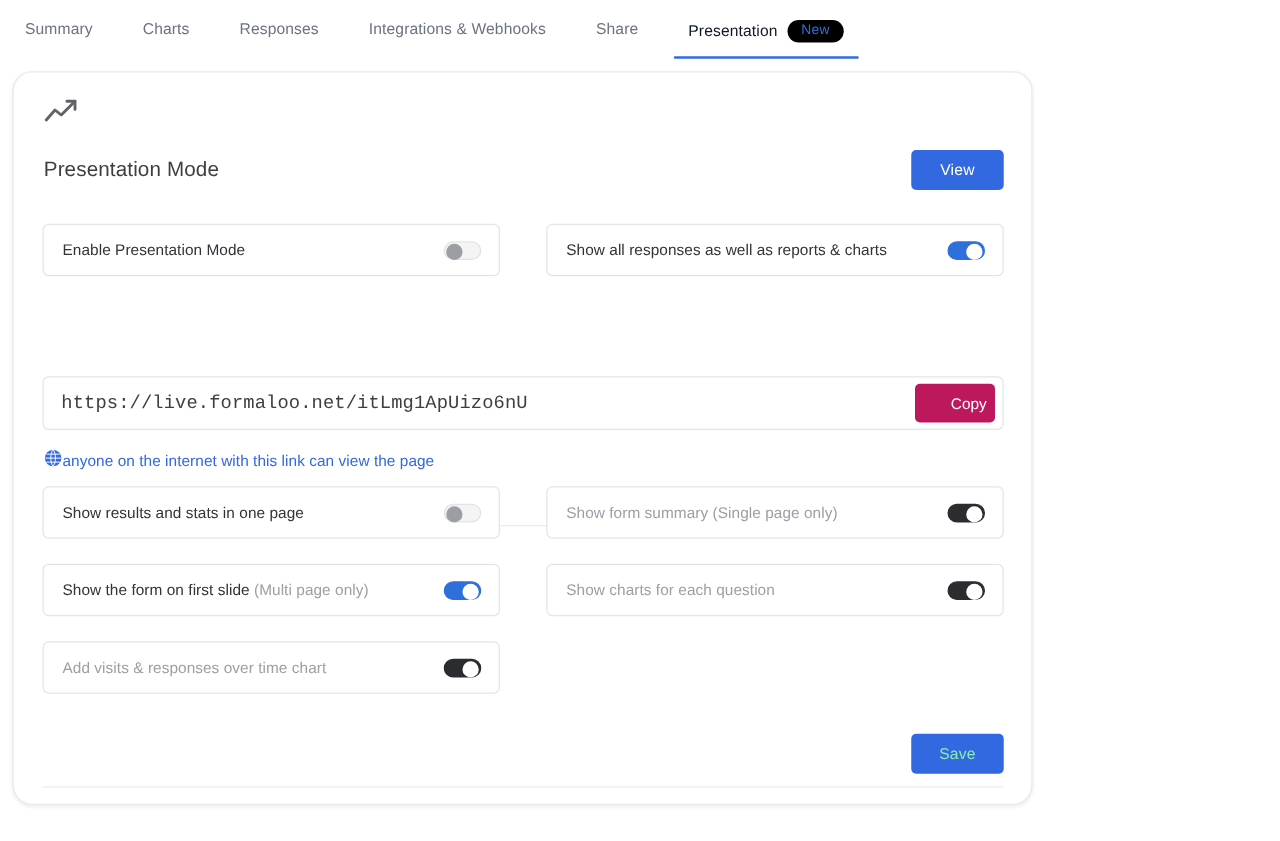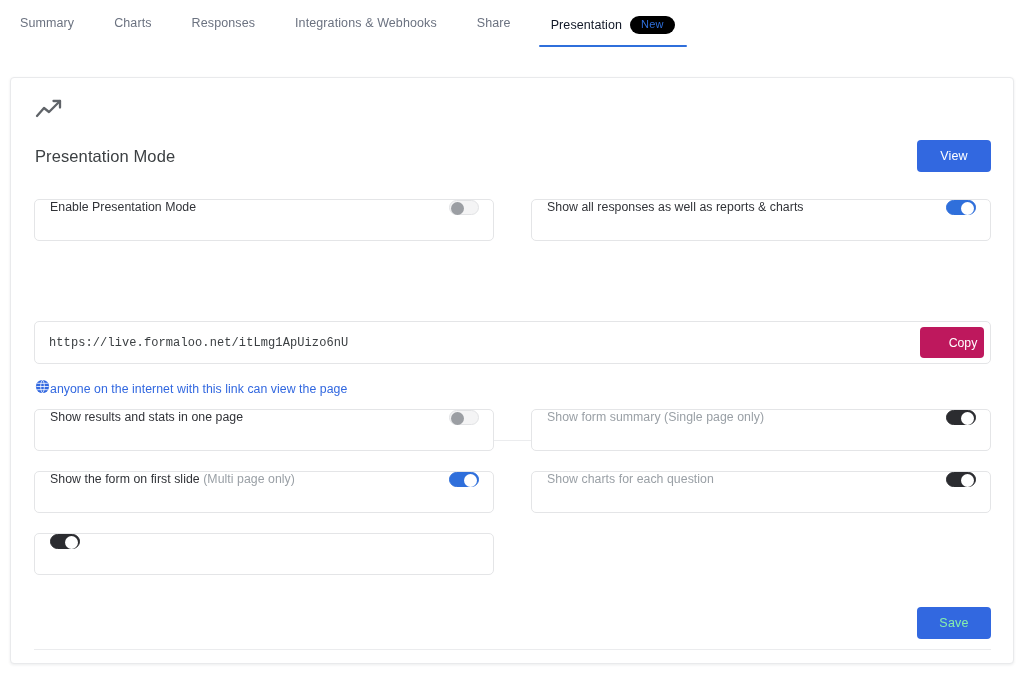--- a/index.html
+++ b/index.html
@@ -45,26 +45,25 @@
     border-radius: 10px;
     padding: 3px 11px 4px 11px;
     line-height: 1;
     letter-spacing: .2px;
   }
 
   
   .card {
     position: absolute;
     left: 10px; top: 57px;
-    width: 1004px; height: 587px;
+    width: 816px; height: 587px;
     background: #ffffff;
     border: 1px solid #e9eaec;
-    border-radius: 4px;
+    border-radius: 16px;
     box-shadow: 0 1px 3px rgba(16,24,40,.08);
-    margin-top: 20px;
   }
 
   .trend-icon { position: absolute; left: 24px; top: 20px; }
 
   .title-row {
     position: absolute;
     left: 24px; right: 22px; top: 62px;
     display: flex; align-items: center; justify-content: space-between;
   }
   .page-title {
@@ -94,21 +93,21 @@
     column-gap: 37px;
   }
   #top-rows { top: 121px; }
   #more-rows { top: 331px; row-gap: 20px; }
 
   .setting-row {
     height: 42px;
     border: 1px solid #e4e5e7;
     border-radius: 5px;
     display: flex;
-    align-items: flex-start;
+    align-items: center;
     justify-content: space-between;
     padding: 0 14px 0 15px;
     background: #fff;
   }
   .setting-label {
     font-size: 12.3px;
     color: #313338;
     letter-spacing: .05px;
   }
   .setting-label .muted { color: #9aa0a6; }
@@ -144,21 +143,21 @@
     border: 1px solid #e4e5e7;
     border-radius: 5px;
     display: flex;
     align-items: center;
     padding: 0 6px 0 14px;
     background: #fff;
   }
   .url-text {
     flex: 1;
     font-family: "Liberation Mono", "DejaVu Sans Mono", monospace;
-    font-size: 12px;
+    font-size: 15px;
     color: #3c4043;
     letter-spacing: .1px;
     white-space: nowrap;
     overflow: hidden;
   }
   .btn-copy {
     background: #be185d;
     color: #fff;
     border: none;
     border-radius: 4px;
@@ -298,20 +297,21 @@
           <span class="knob"></span>
         </div>
       </div>
       <div class="setting-row disabled">
         <div class="setting-label"><span>Show charts for each question</span></div>
         <div class="toggle on dark">
           <span class="knob"></span>
         </div>
       </div>
       <div class="setting-row disabled">
+        <div class="setting-label"><span>Add visits &amp; responses over time chart</span></div>
         <div class="toggle on dark">
           <span class="knob"></span>
         </div>
       </div>
     </div>
 
   <div class="footer">
     <div class="save-wrap">
       <button class="btn-save">Save</button>
     </div>

